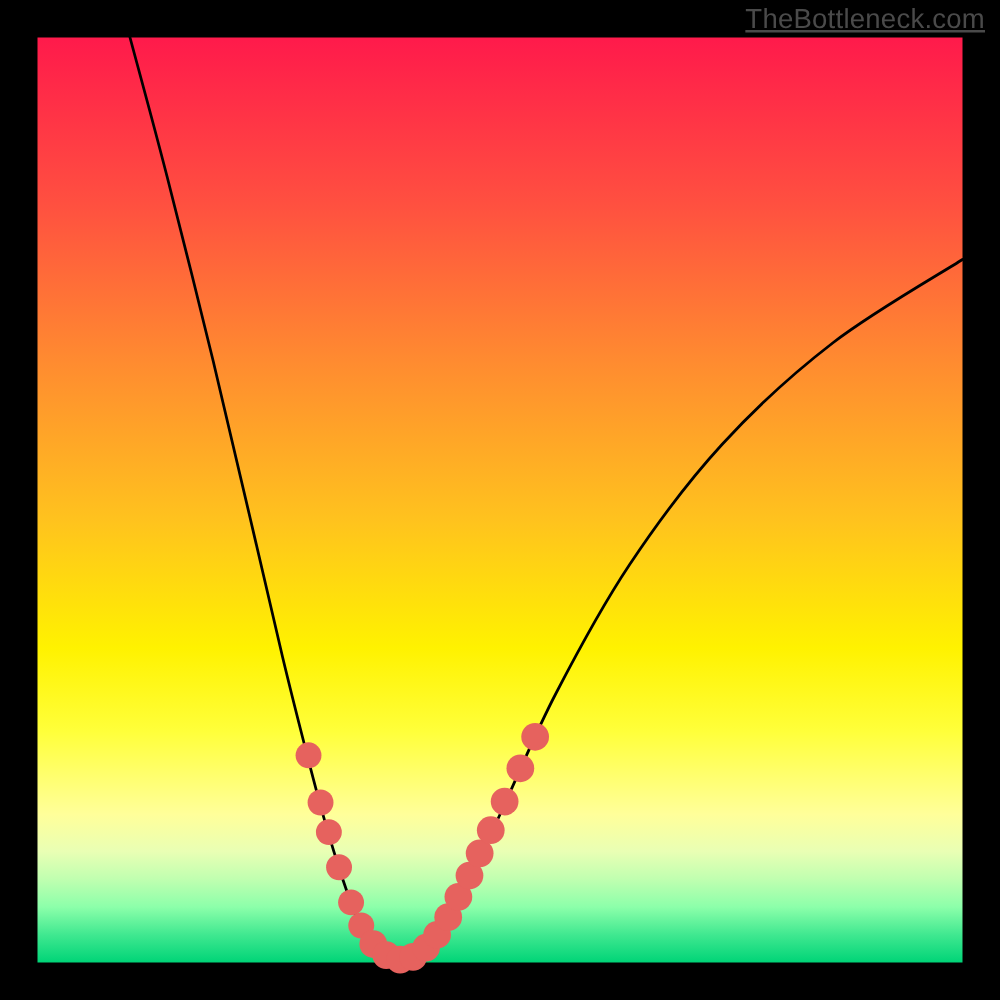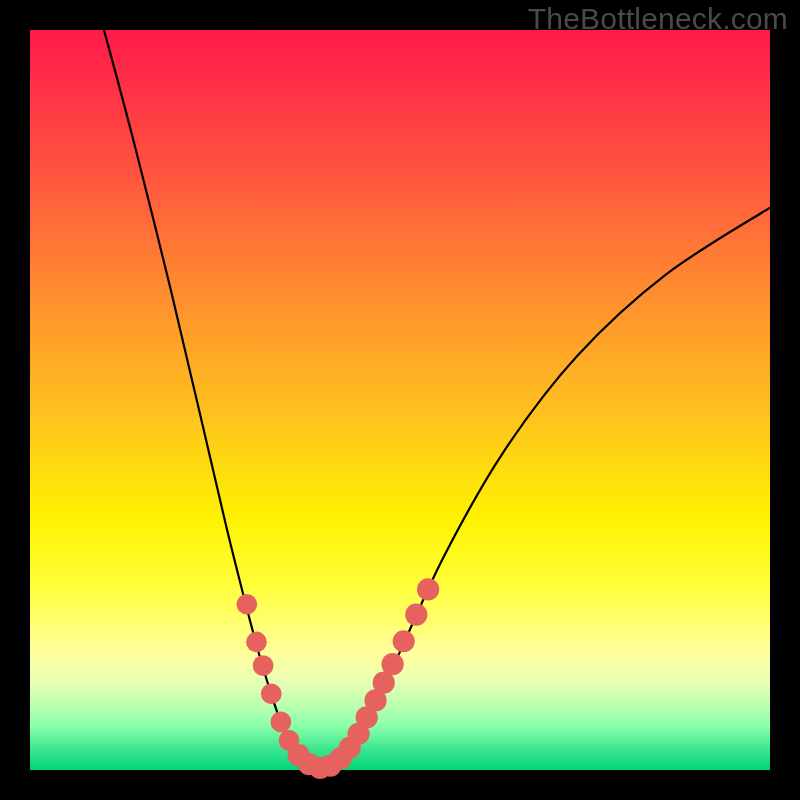--- a/index.html
+++ b/index.html
@@ -14,24 +14,25 @@
     position: relative;
     width: 800px;
     height: 800px;
     background: #000;
   }
   .watermark {
     position: absolute;
     top: 2px;
     right: 12px;
     color: #4a4a4a;
-    font-size: 30px;
+    font-size: 22px;
     font-weight: 500;
     letter-spacing: 0.2px;
     z-index: 10;
+    text-decoration: underline;
   }
   .plot {
     position: absolute;
     left: 30px;
     top: 30px;
     width: 740px;
     height: 740px;
     background: linear-gradient(
       to bottom,
       #ff1a4b 0%,

